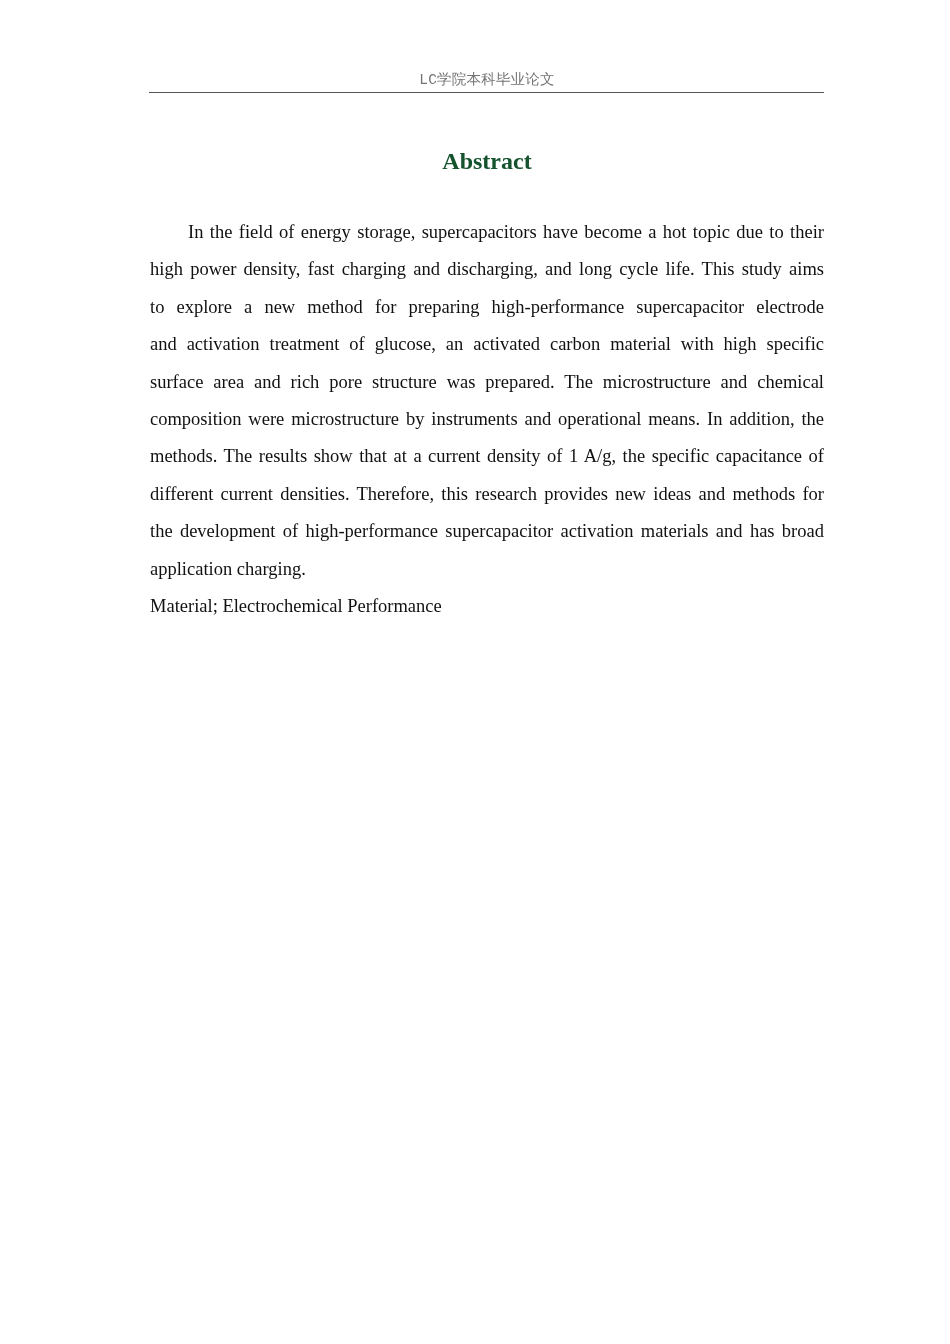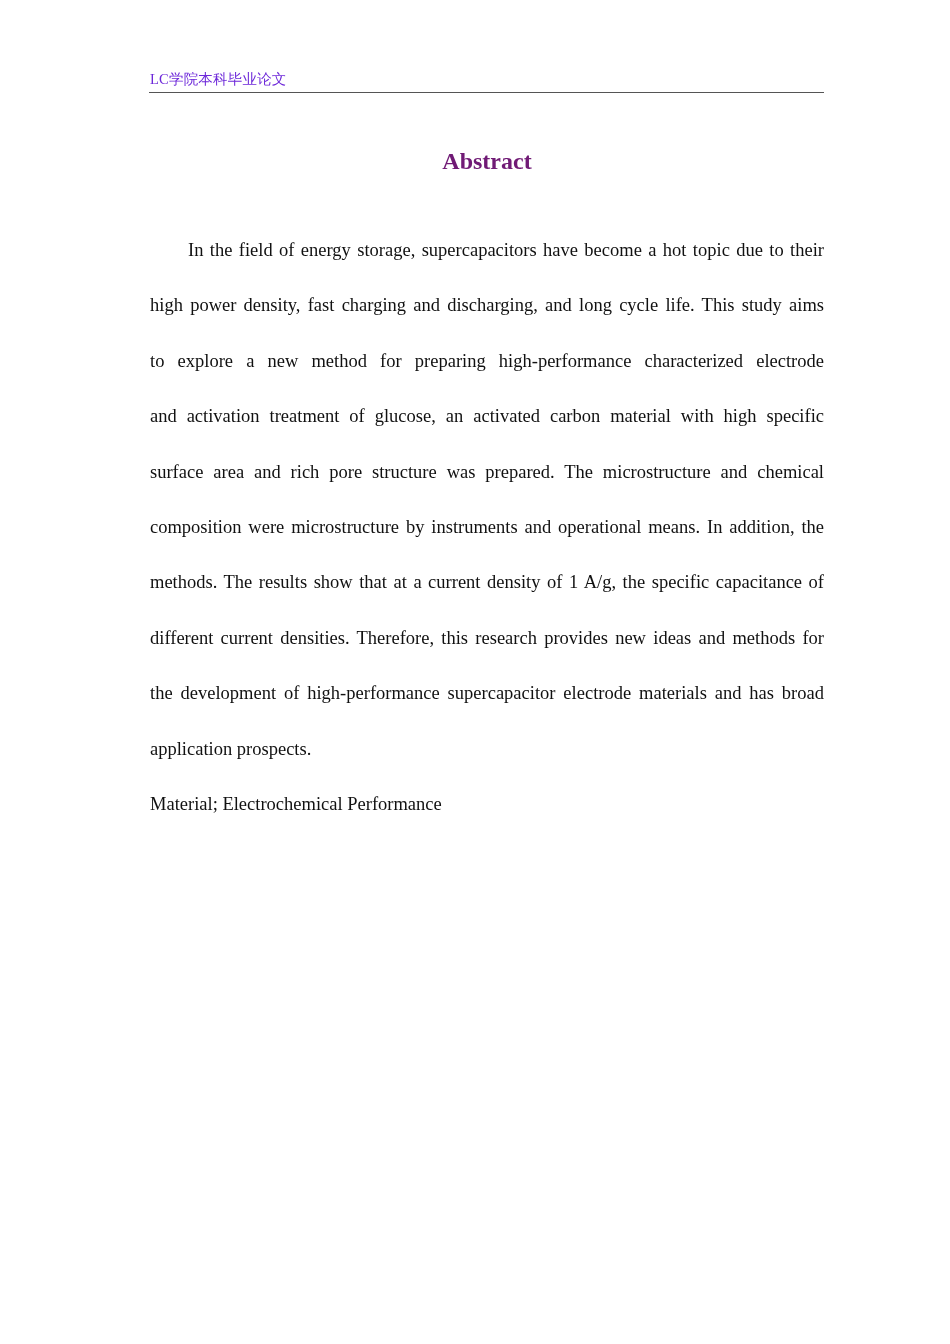--- a/index.html
+++ b/index.html
@@ -1,59 +1,59 @@
 <!DOCTYPE html>
 <html><head>
   <meta charset="utf-8">
   <style>
     html, body { margin: 0; padding: 0; background: #ffffff; }
     body { width: 950px; height: 1344px; position: relative; overflow: hidden; }
     .page { position: absolute; left: 0; top: 0; width: 950px; height: 1344px; background: #fff; }
     .header-text {
-      position: absolute; top: 70px; left: 150px; width: 674px; 
-      font-family: Liberation Serif, serif; font-size: 14.5px; color: #6d28d9;
+      position: absolute; top: 70px; left: 150px; width: 674px; text-align: center;
+      font-family: Liberation Mono, monospace; font-size: 14.5px; color: #737373;
       letter-spacing: 0.2px;
     }
     .header-rule {
       position: absolute; top: 92px; left: 149px; width: 675px; height: 0;
       border-top: 1.2px solid #555;
     }
     .title {
       position: absolute; top: 148px; left: 150px; width: 674px; text-align: center;
-      font-family: "Liberation Serif", serif; font-weight: bold; font-size: 24px; color: #701a75;
+      font-family: "Liberation Serif", serif; font-weight: bold; font-size: 24px; color: #14532d;
     }
     .body {
       position: absolute; top: 219px; left: 150px; width: 674px;
       font-family: "Liberation Serif", serif; font-size: 18.5px; color: #111;
     }
     .line {
       height: 37.4px; line-height: 27px;
       text-align: justify; text-align-last: justify;
-      white-space: nowrap; overflow: visible; margin-top: 18px;
+      white-space: nowrap; overflow: visible;
     }
     .line.last { text-align-last: left; }
     .line.indent { text-indent: 38px; }
     .kw-label { font-weight: bold; }
   </style>
 </head>
 <body>
 
 <div class="page">
   <div class="header-text">LC学院本科毕业论文</div>
   <div class="header-rule"></div>
 
   <div class="title">Abstract</div>
 
   <div class="body">
     <div class="line indent">In the field of energy storage, supercapacitors have become a hot topic due to their</div>
     <div class="line">high power density, fast charging and discharging, and long cycle life. This study aims</div>
-    <div class="line">to explore a new method for preparing high-performance characterized electrode</div>
+    <div class="line">to explore a new method for preparing high-performance supercapacitor electrode</div>
     <div class="line">and activation treatment of glucose, an activated carbon material with high specific</div>
     <div class="line">surface area and rich pore structure was prepared. The microstructure and chemical</div>
     <div class="line">composition were microstructure by instruments and operational means. In addition, the</div>
     <div class="line">methods. The results show that at a current density of 1 A/g, the specific capacitance of</div>
     <div class="line">different current densities. Therefore, this research provides new ideas and methods for</div>
-    <div class="line">the development of high-performance supercapacitor electrode materials and has broad</div>
-    <div class="line last">application prospects.</div>
+    <div class="line">the development of high-performance supercapacitor activation materials and has broad</div>
+    <div class="line last">application charging.</div>
 
     <div class="line last">Material; Electrochemical Performance</div>
   </div>
 </div>
 
 </body></html>

